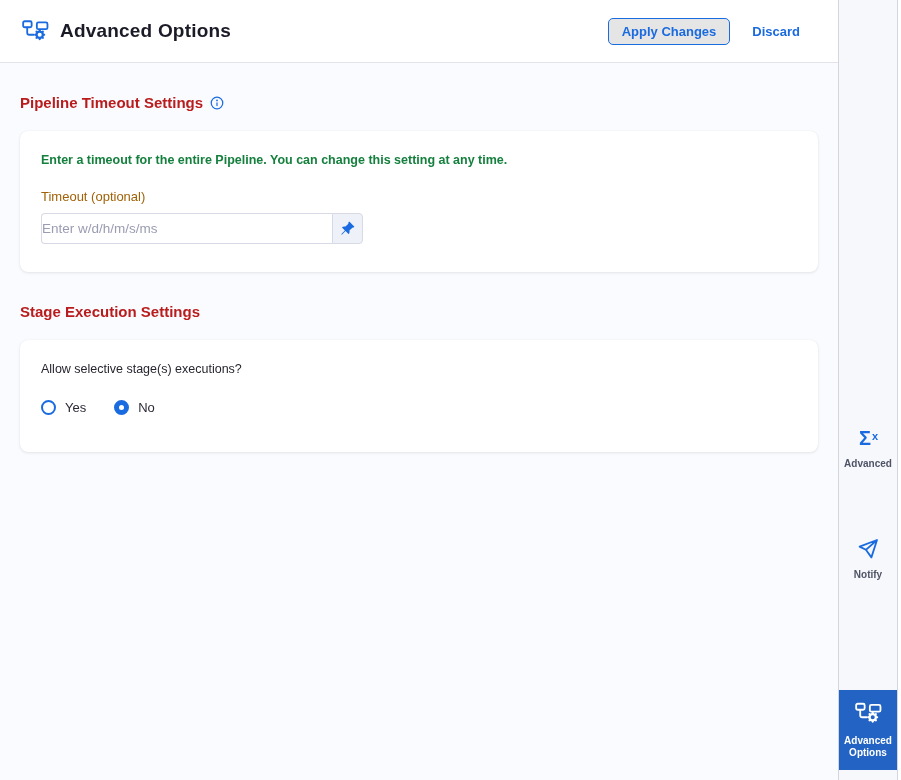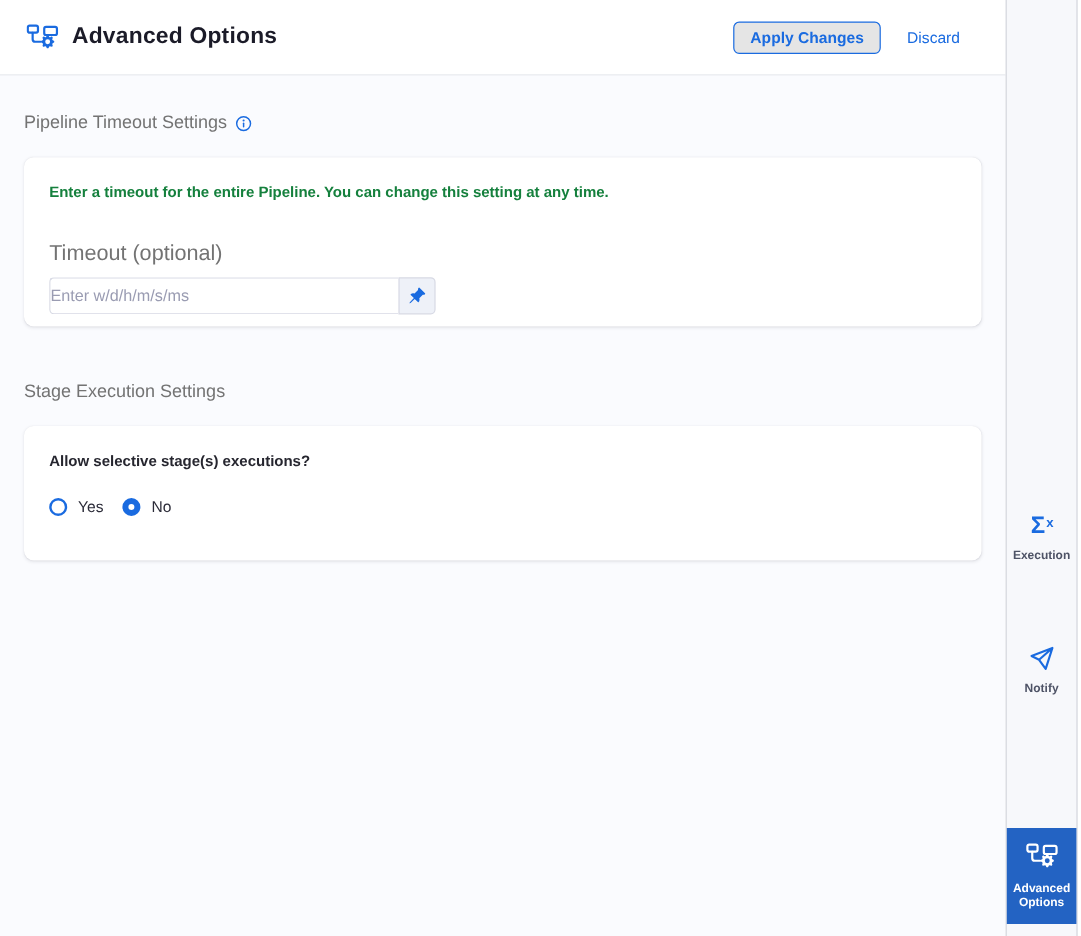--- a/index.html
+++ b/index.html
@@ -19,49 +19,49 @@
   }
   .header-icon { color:#1a6be0; display:flex; align-items:center; }
   .page-title { font-size:19px; font-weight:700; margin-left:11px; letter-spacing:.2px; color:#1b1b28; }
   .header-spacer { flex:1; }
   .apply-btn {
     background:#e5e5e5; border:1.5px solid #1a6be0; color:#1a6be0;
     font-family:inherit; font-size:13px; font-weight:700;
     border-radius:5px; height:27px; padding:0 13px; cursor:pointer;
   }
   .discard-link {
-    color:#1a6be0; font-size:13px; font-weight:400; margin-left:22px; cursor:pointer; text-decoration:none;text-align:center;
+    color:#1a6be0; font-size:13px; font-weight:700; margin-left:22px; cursor:pointer; text-decoration:none;text-align:center;
   }
   .content { flex:1; background:#fafbfe; padding:31px 20px 0 20px; overflow:hidden; }
   .section-heading {
-    font-size:15px; font-weight:400; color:#737373; display:flex; align-items:center; gap:7px;
+    font-size:15px; font-weight:700; color:#b91c1c; display:flex; align-items:center; gap:7px;
   }
   .info-icon { display:flex; align-items:center; color:#1a6be0; }
   .card {
     background:#ffffff; border-radius:8px; margin-top:20px;
     box-shadow:0 1px 3px rgba(40,41,61,.10), 0 0 1px rgba(40,41,61,.08);
     padding:22px 21px;
   }
   .card-1 { height:141px; }
   .card-2 { height:112px; margin-bottom:0; }
   .card-desc { font-size:12.5px; font-weight:700; color:#15803d; }
-  .field-label { font-size:18px; color:#737373; margin-top:34px; }
+  .field-label { font-size:13px; color:#a16207; margin-top:22px; }
   .input-group { display:flex; margin-top:9px; width:322px; height:31px; }
   .timeout-input {
     flex:1; border:1px solid #d7d9e4; border-right:none; border-radius:4px 0 0 4px;
     padding:0 0; font-family:inherit; font-size:13.5px; color:#23232e; background:#fff; outline:none;
   }
   .timeout-input::placeholder { color:#9a9cb2; }
   .pin-btn {
     width:31px; border:1px solid #d7d9e4; border-radius:0 4px 4px 0;
     background:#eef1f8; display:flex; align-items:center; justify-content:center; cursor:pointer;
   }
-  .section-2 { margin-top:46px; }
-  .question { font-size:12.5px; font-weight:700; color:#26262f; }
-  .radio-row { display:flex; align-items:center; margin-top:24px; gap:16px; }
+  .section-2 { margin-top:31px; }
+  .question { font-size:12.5px; font-weight:400; color:#26262f; }
+  .radio-row { display:flex; align-items:center; margin-top:24px; gap:28px; }
   .radio-option { display:flex; align-items:center; gap:9px; cursor:pointer; }
   .radio-circle {
     width:15px; height:15px; border-radius:50%; border:2px solid #1a6be0; background:#fff;
     display:flex; align-items:center; justify-content:center; flex:0 0 auto;
   }
   .radio-circle.checked { background:#1a6be0; border-color:#1a6be0; }
   .radio-circle.checked::after { content:""; width:5px; height:5px; border-radius:50%; background:#fff; }
   .radio-label { font-size:13px; color:#2b2b38; }
   
   .sidebar {
@@ -164,21 +164,21 @@
 
   </div>
 </div>
 
 <div class="sidebar">
 
   <div class="side-item" style="top:425px">
     <span class="icon-box">
       <span class="sigma"><span class="s">Σ</span><span class="x">x</span></span>
     </span>
-    <span class="side-label">Execution</span>
+    <span class="side-label">Advanced</span>
   </div>
 
   <div class="side-item" style="top:536px">
     <span class="icon-box">
       <svg width="24" height="24" viewBox="0 0 24 24" fill="none" stroke="currentColor" stroke-width="1.8" stroke-linejoin="round">
         <path d="M21 3L3.6 9.6l6.3 3.2L21 3zM21 3l-5.6 17.4-5.5-7.6L21 3z"></path>
       </svg>
     </span>
     <span class="side-label">Notify</span>
   </div>

